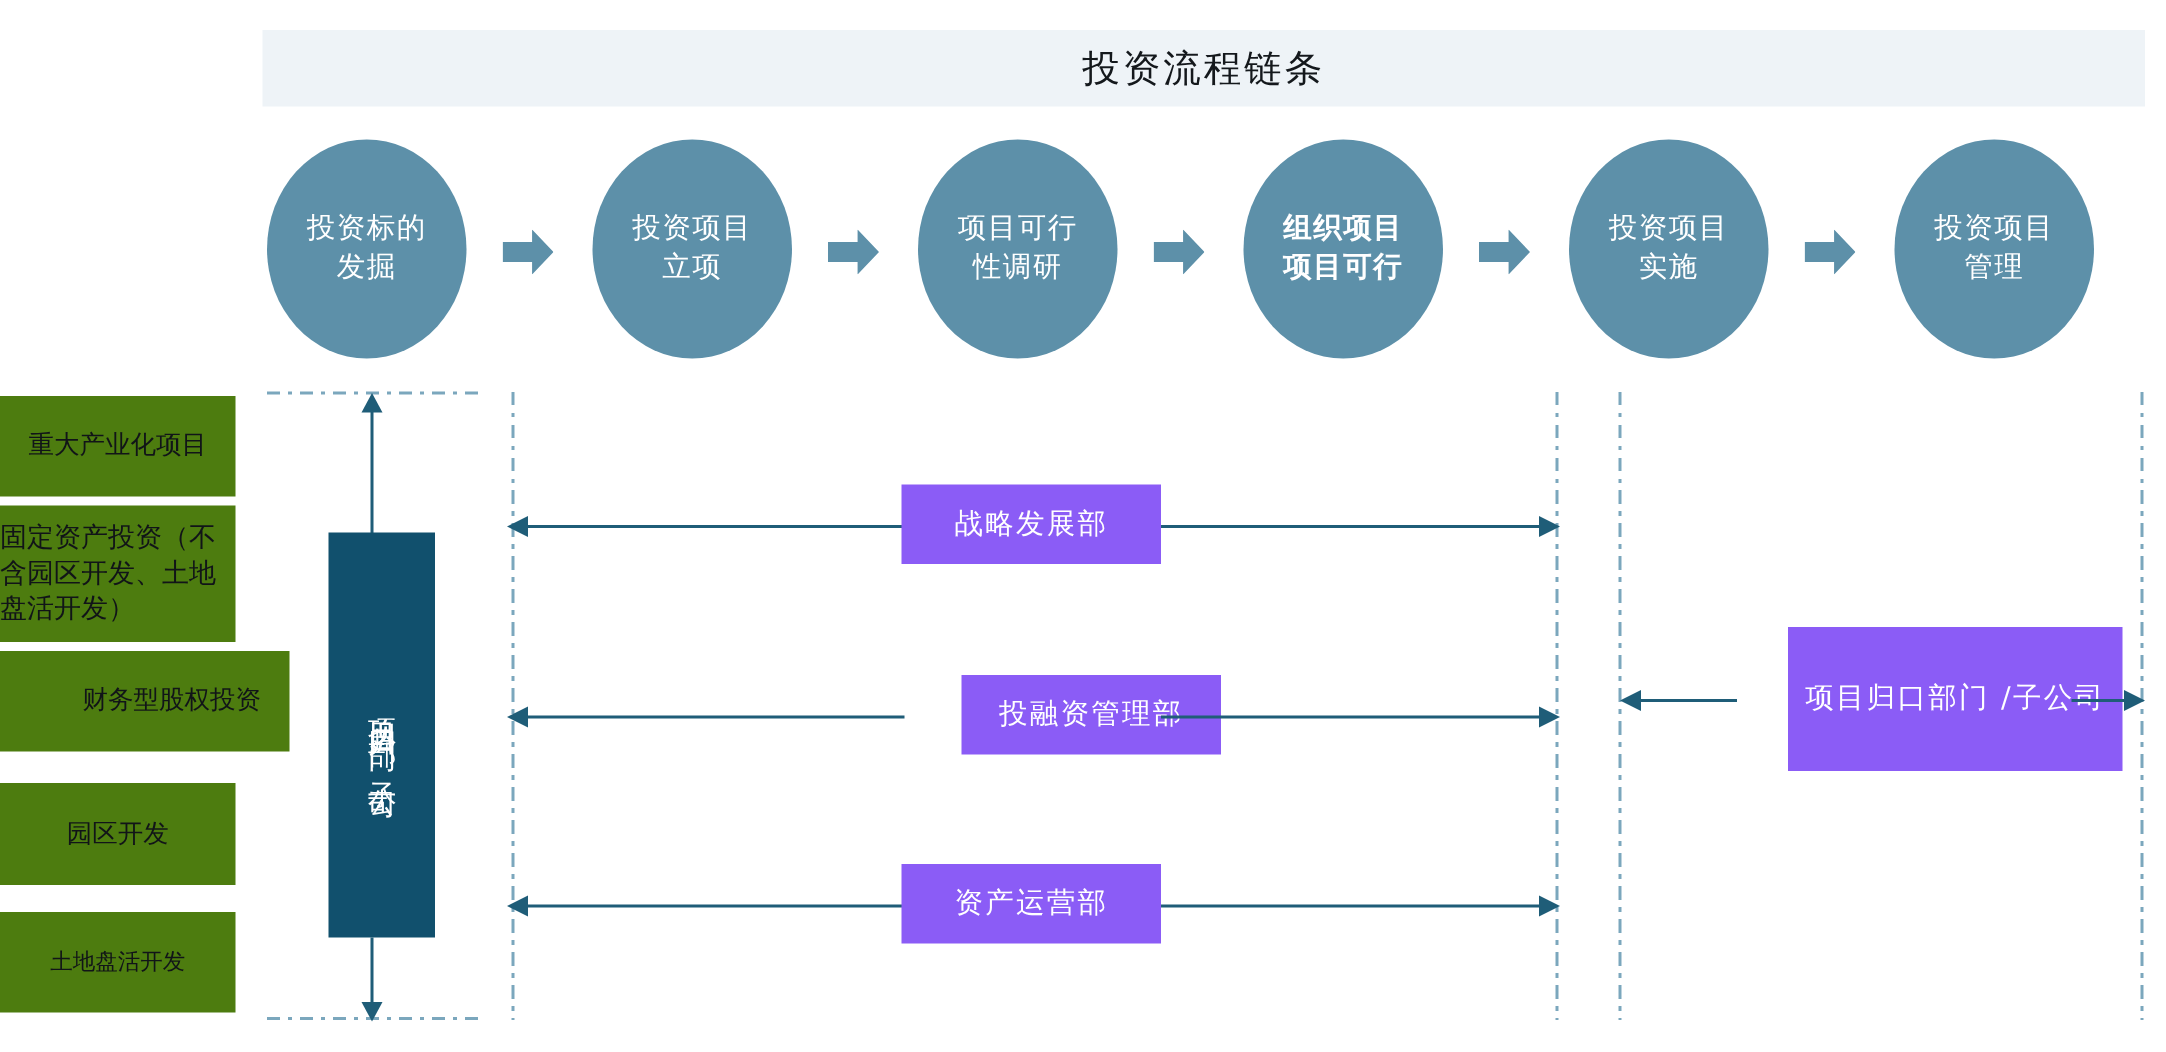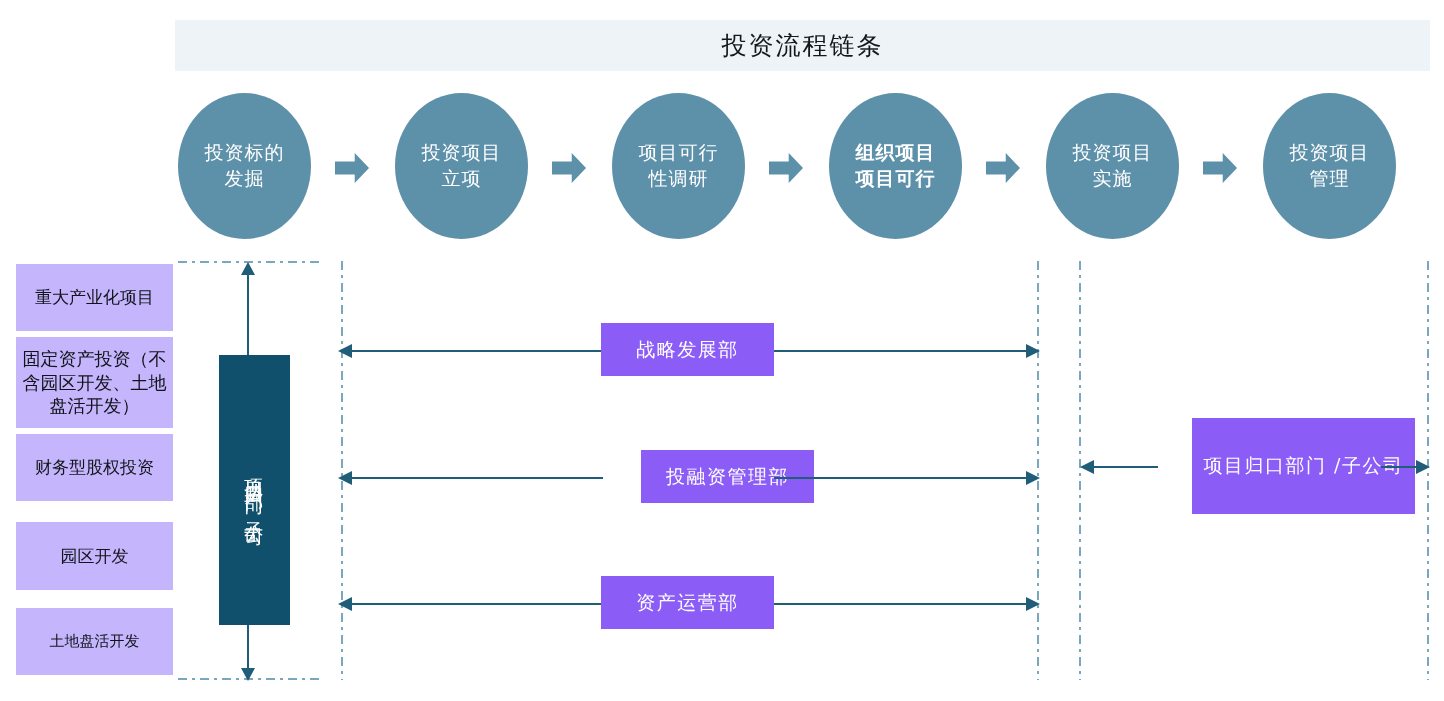--- a/index.html
+++ b/index.html
@@ -56,28 +56,27 @@
     position:absolute;
     top:153px;
     width:34px;height:30px;
     background:#5d90a9;
     clip-path:polygon(0% 28%, 58% 28%, 58% 0%, 100% 50%, 58% 100%, 58% 72%, 0% 72%);
   }
 
   
   .cat-box{
     position:absolute;
-    left:16px;
+    left:0;
     width:157px;
-    background:#c4b5fd;
+    background:#4d7c0f;
     color:#111418;
     display:flex;
     align-items:center;
     justify-content:center;
-    text-align:center;
     line-height:1.3;
   }
 
   
   .vrail{
     position:absolute;
     width:0;
     border-left:2px dashed #8fb2c6;
     top:261px; height:419px;
   }
@@ -223,21 +222,21 @@
 
   <div class="circle" style="left:1263px;">
     <div>
       <span>投资项目</span>
       <span>管理</span>
     </div>
   </div>
 
   <div class="cat-box" style="top:264px;height:67px;font-size:17px;">重大产业化项目</div>
   <div class="cat-box" style="top:337px;height:91px;font-size:18px;">固定资产投资（不含园区开发、土地盘活开发）</div>
-  <div class="cat-box" style="top:434px;height:67px;font-size:17px;">财务型股权投资</div>
+  <div class="cat-box" style="top:434px;height:67px;font-size:17px;padding-left:36px;">财务型股权投资</div>
   <div class="cat-box" style="top:522px;height:68px;font-size:17px;">园区开发</div>
   <div class="cat-box" style="top:608px;height:67px;font-size:15px;">土地盘活开发</div>
 
   <div class="vrail dashdot" style="left:341px;"></div>
   <div class="vrail dashdot" style="left:1037px;"></div>
   <div class="vrail dashdot" style="left:1079px;"></div>
   <div class="vrail dashdot" style="left:1427px;"></div>
 
   <div class="hrail" style="top:261px;"></div>
   <div class="hrail" style="top:678px;"></div>

